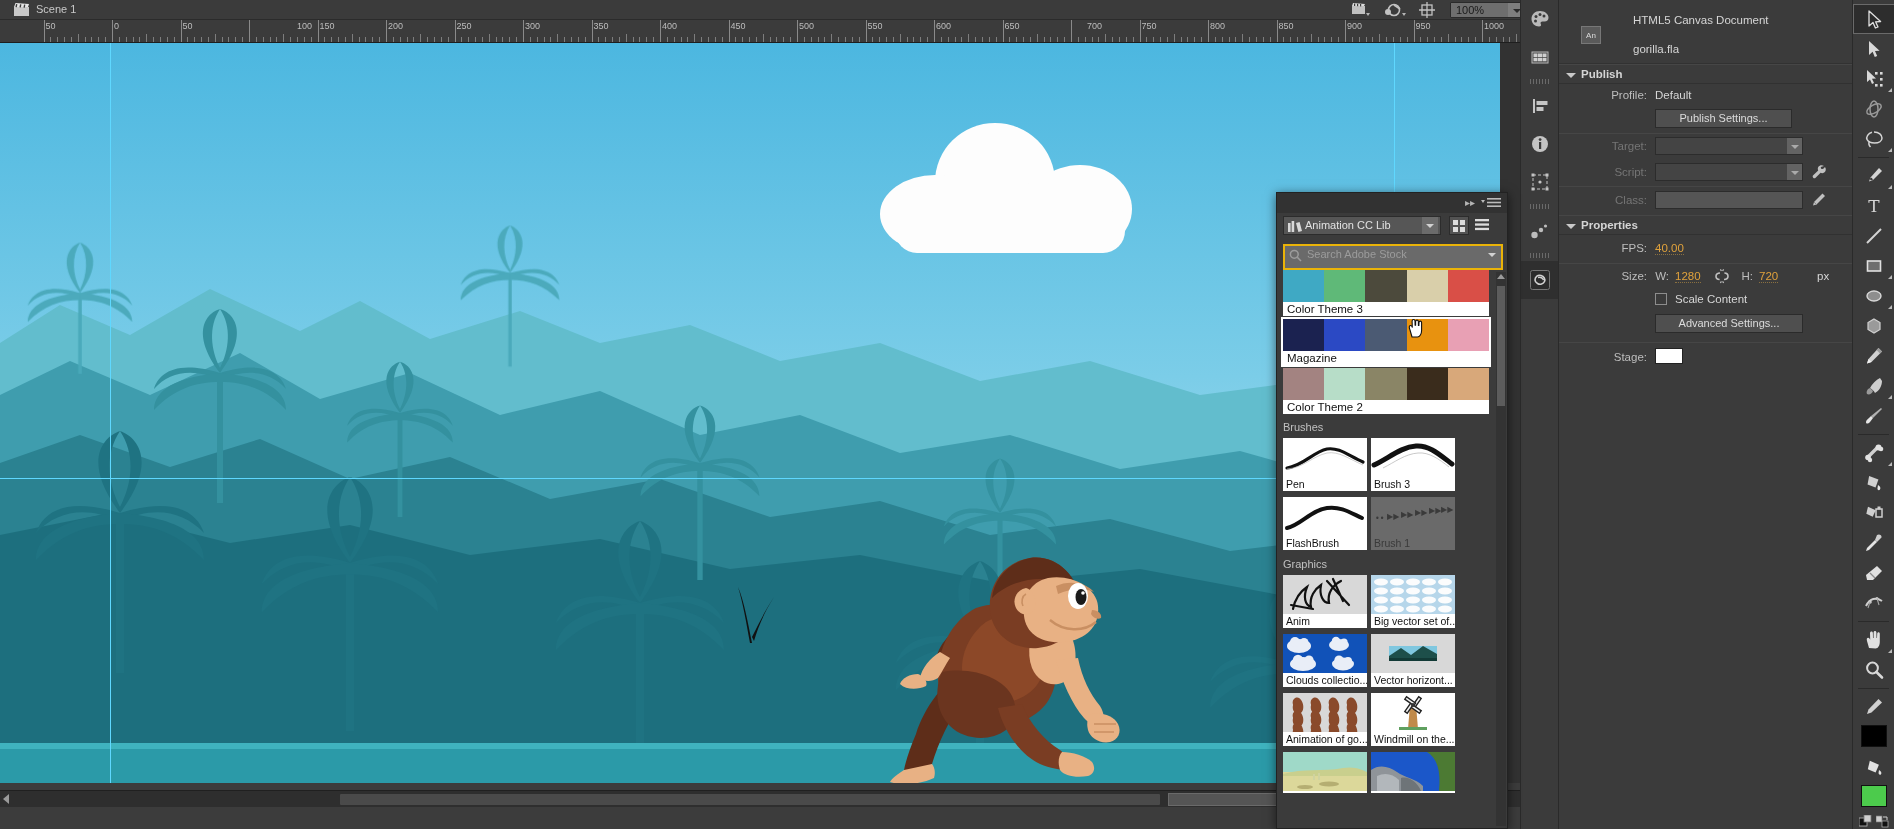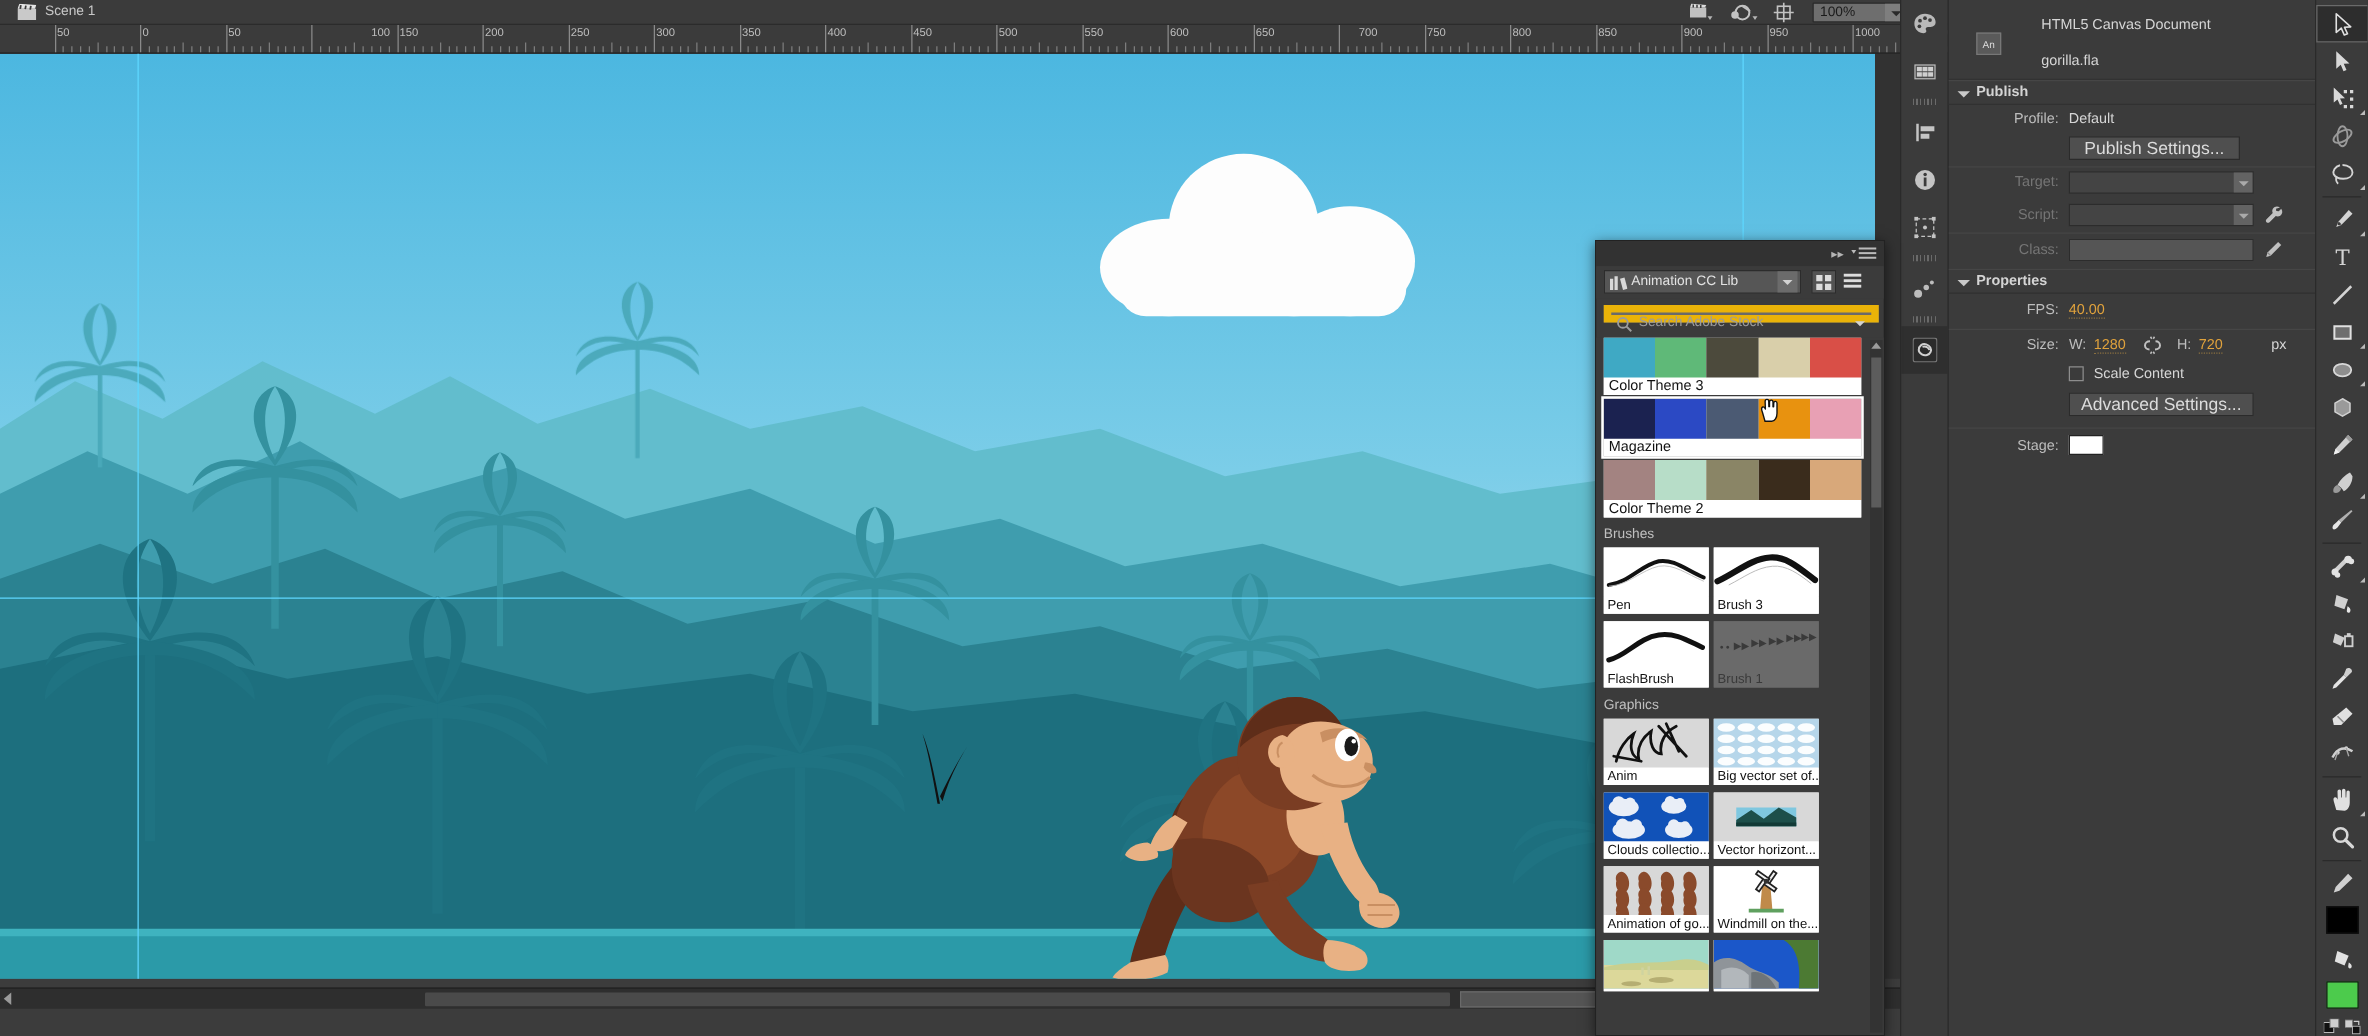--- a/index.html
+++ b/index.html
@@ -77,22 +77,22 @@
   .cc-menu { position:absolute; right:5px; top:3px; width:22px; height:13px; cursor:pointer; }
   .cc-hdr { height:26px; position:relative; background:#3b3b3b; }
   .cc-sel { position:absolute; left:6px; top:3px; width:158px; height:19px;
     background:#565656; border:1px solid #2c2c2c; }
   .cc-sel .lbl { position:absolute; left:21px; top:2px; font-size:11px; color:#e2e2e2; }
   .cc-sel .caret { position:absolute; right:2px; top:0; width:16px; height:17px; background:#6b6b6b; }
   .cc-sel .caret:after { content:""; position:absolute; left:4px; top:7px;
     border-left:4px solid transparent;border-right:4px solid transparent;border-top:4px solid #d2d2d2; }
   .cc-vmode { position:absolute; top:3px; width:20px; height:19px; cursor:pointer; }
   .cc-vmode.on { background:#535353; border:1px solid #2c2c2c; }
-  .cc-search { position:absolute; left:6px; top:31px; width:220px; height:14px;
-    background:#6a6a6a; border:6px solid #eab308; }
+  .cc-search { position:absolute; left:6px; top:31px; width:220px; height:26px;
+    background:#6a6a6a; border:2px solid #eab308; }
   .cc-search .ph { position:absolute; left:22px; top:2px; font-size:11px; color:#9c9c9c; }
   .cc-search .caret { position:absolute; right:1px; top:0px; width:17px; height:17px; }
   .cc-search .caret:after { content:""; position:absolute; left:5px; top:7px;
     border-left:4px solid transparent;border-right:4px solid transparent;border-top:4px solid #d2d2d2; }
 
   .cc-body { position:absolute; left:0; top:77px; right:0; bottom:0;
     background:#3b3b3b; overflow:hidden; }
   .cc-scroll { position:absolute; right:1px; top:2px; width:10px; bottom:2px; background:#333; }
   .cc-scroll .up:after{content:"";position:absolute;left:1px;top:2px;
     border-left:4px solid transparent;border-right:4px solid transparent;border-bottom:5px solid #9a9a9a;}
@@ -135,21 +135,21 @@
   .pr-sect .tx { position:absolute; left:22px; top:3px; font-size:11.5px;
     color:#d4d4d4; font-weight:bold; }
 
   .prow { position:relative; height:23px; }
   .plbl { position:absolute; font-size:11.5px; color:#bdbdbd; text-align:right; }
   .plbl.dim { color:#757575; }
   .pval { position:absolute; font-size:11.5px; color:#d6d6d6; }
   .pnum { position:absolute; font-size:11.5px; color:#e0a23c;
     border-bottom:1px dotted #8a7040; cursor:pointer; }
   .pbtn { position:absolute; background:#4f4f4f; border:1px solid #2b2b2b;
-    font-size:14px; color:#dcdcdc; text-align:center; cursor:pointer; }
+    font-size:11px; color:#dcdcdc; text-align:center; cursor:pointer; }
   .pfield { position:absolute; background:#555; border:1px solid #2c2c2c; }
   .pfield.dis { background:#444; }
   .pfield .ca { position:absolute; right:0; top:0; width:15px; height:100%; background:#636363; }
   .pfield .ca:after{content:"";position:absolute;left:4px;top:7px;
     border-left:4px solid transparent;border-right:4px solid transparent;border-top:4px solid #aaa;}
   .pchk { position:absolute; width:12px; height:12px; background:#3b3b3b; border:1px solid #8d8d8d; cursor:pointer;}
   .pswatch { position:absolute; width:28px; height:16px; background:#fff; border:1px solid #222; cursor:pointer;}
   .psep { height:1px; background:#464646; margin:0; }
   .plink { position:absolute; width:16px; height:16px; cursor:pointer; }
 

